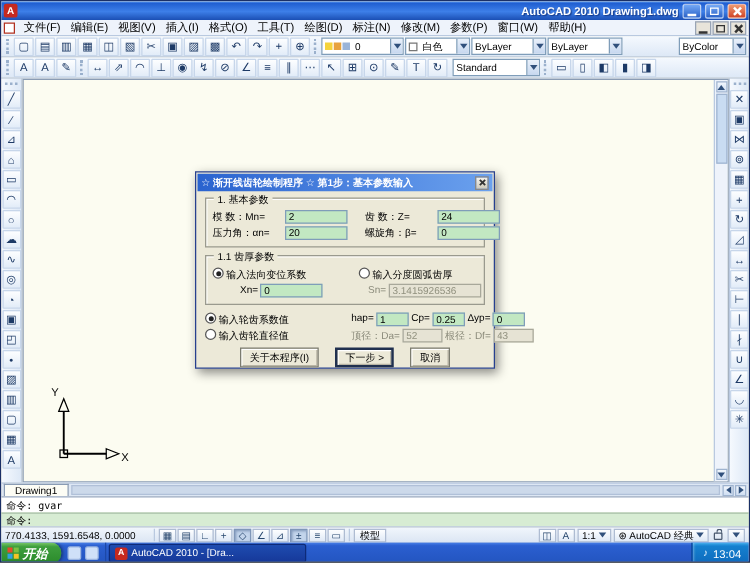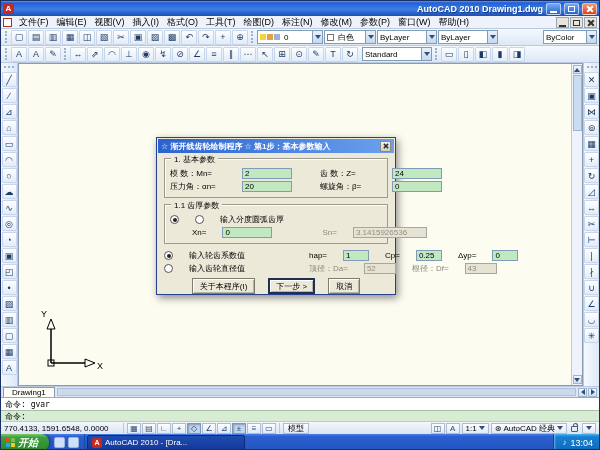--- a/index.html
+++ b/index.html
@@ -75,21 +75,21 @@
     border:1px solid #27408f;box-shadow:2px 3px 8px rgba(0,0,0,.45)}
   #dlg-title{height:14px;margin:1px;background:linear-gradient(90deg,#2a63cf,#6ba1ee);
     display:flex;align-items:center;color:#fff;font-weight:bold;font-size:8px;padding:0 3px;gap:3px}
   #dlg-title .t{flex:1;white-space:nowrap;overflow:hidden}
   .dlg-close{width:11px;height:11px;background:linear-gradient(180deg,#f4f2ec,#cfcabb);border:1px solid #888;
     display:flex;align-items:center;justify-content:center;flex:0 0 auto}
   .dlg-close .s-x{transform:scale(.75)}
   #dlg-body{position:absolute;left:1px;right:1px;top:15px;bottom:1px;padding:5px 6px 3px 6px;font-size:8px}
   .grp{position:relative;border:1px solid #9a9a8e;box-shadow:inset 1px 1px 0 #fff;padding:7px 16px 3px 5px;margin-bottom:6px}
   .grp-legend{position:absolute;top:-5px;left:6px;background:#ece9d8;padding:0 3px;font-size:8px}
-  .frow{display:flex;align-items:center;margin:2px 0;gap:16px;white-space:nowrap}
+  .frow{display:flex;align-items:flex-start;margin:2px 0;gap:2px;white-space:nowrap}
   .lab{flex:0 0 auto}
   .w54{width:56px}.w52{width:50px}.w76{width:74px}.w30{width:26px}.w34{width:32px}
   .ml14{margin-left:12px}.ind{margin-left:22px}
   .gray{color:#8a8a7a}
   .fin{height:11px;border:1px solid #7f9db9;background:#c2e8c2;font-size:8px;font-family:inherit;padding:0 2px;color:#000;flex:0 0 auto}
   .fin:disabled{background:#e6e3d4;color:#90907e;border-color:#a8a89a}
   .radio{width:9px;height:9px;border-radius:50%;border:1px solid #555;background:#fff;
     display:inline-flex;align-items:center;justify-content:center;flex:0 0 auto}
   .radio .dot{width:4px;height:4px;border-radius:50%;background:#222;display:none}
   .radio.checked .dot{display:block}
@@ -386,20 +386,21 @@
           <span class="lab w54 ml14">螺旋角：β=</span>
           <input class="fin w52" value="0" style="">
         </div>
       </div>
       <div class="grp">
         <span class="grp-legend">1.1 齿厚参数</span>
         <div class="frow">
           <span class="radio checked">
               <span class="dot"></span>
             </span>
+          <span class="lab rcol">输入法向变位系数</span>
           <span class="radio"></span>
           <span class="lab">输入分度圆弧齿厚</span>
         </div>
         <div class="frow">
           <span class="lab ind">Xn=</span>
           <input class="fin w52" value="0" style="">
           <span class="lab gray" style="margin-left:34px">Sn=</span>
           <input class="fin w76" disabled="" value="3.1415926536" style="">
         </div>
       </div>

